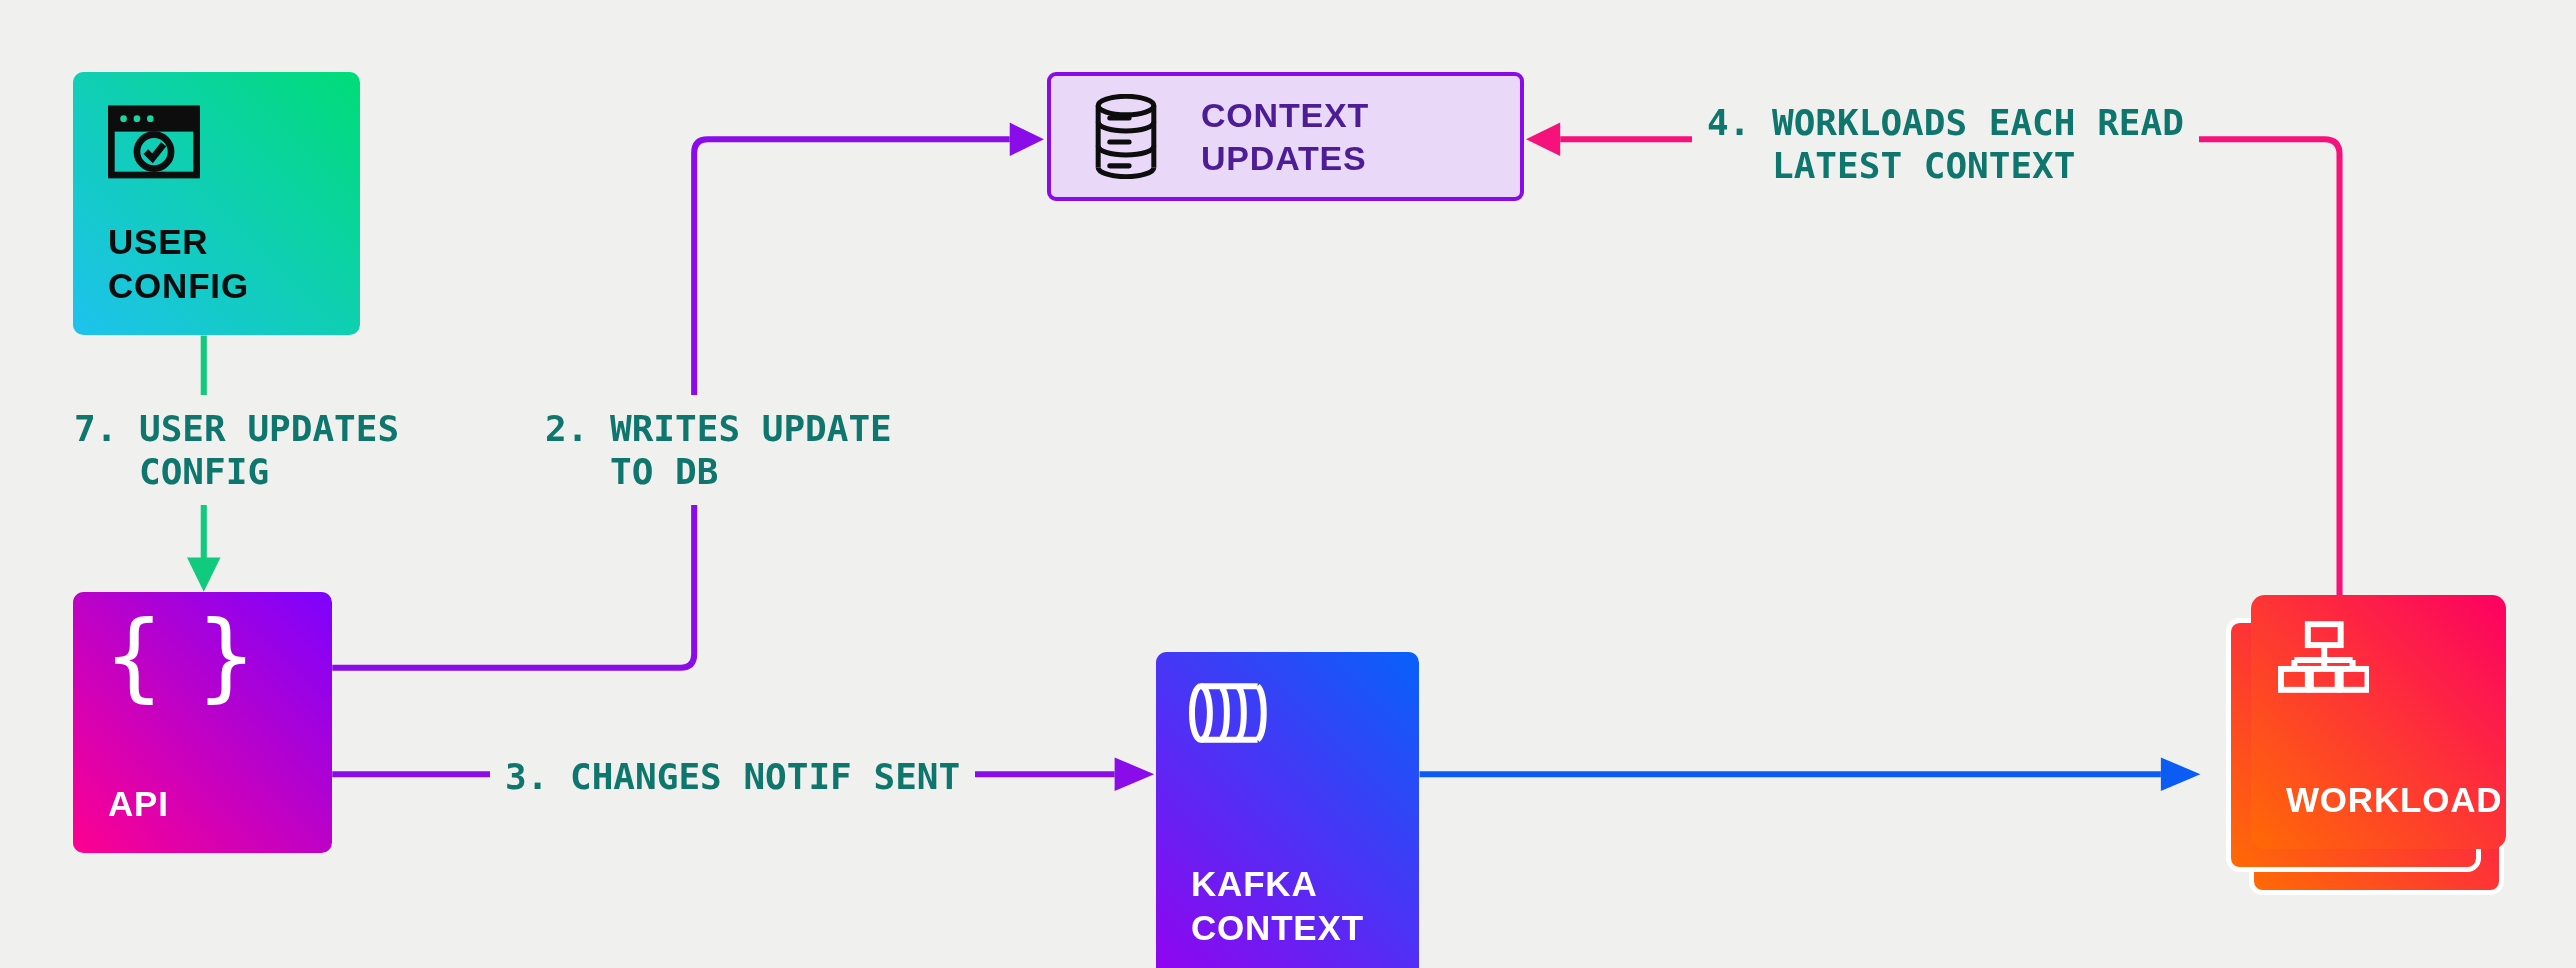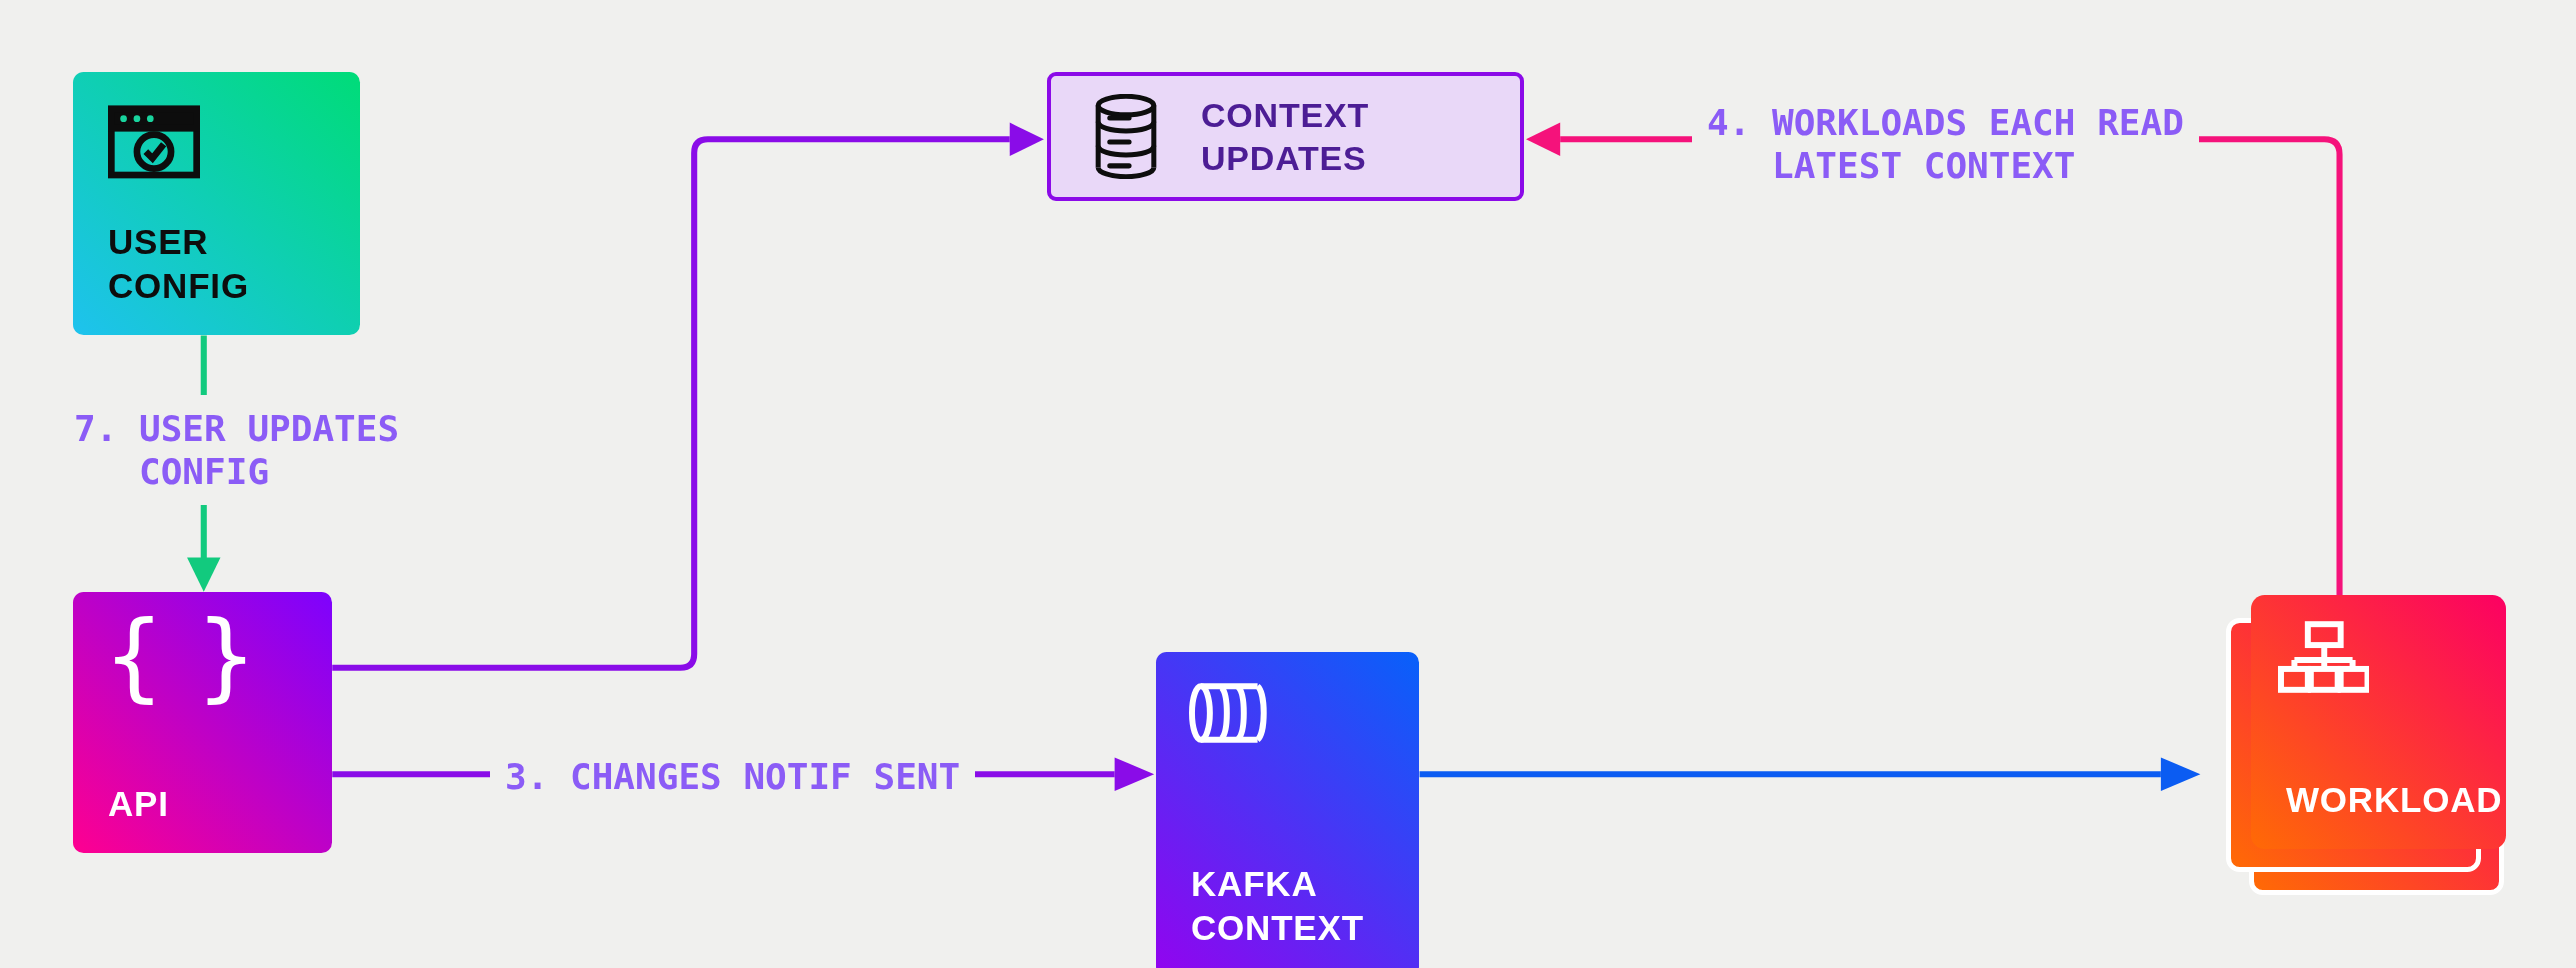--- a/index.html
+++ b/index.html
@@ -44,21 +44,21 @@
   }
   .box-icon{position:absolute;}
   .uc-icon{left:35px;top:33px;}
   .kafka-icon{left:33px;top:31px;}
   .workload-icon{left:27px;top:26px;}
   .note{
     position:absolute;z-index:2;
     background:#f0f0ee;
     padding:12px 15px;
     font-family:"DejaVu Sans Mono",monospace;
-    font-weight:700;font-size:36px;line-height:43px;color:#8b5cf6;
+    font-weight:700;font-size:36px;line-height:43px;color:#0f766e;
     white-space:nowrap;
   }
   .note-step1{left:59px;top:395px;}
   .note-step2{left:530px;top:395px;}
   .note-step3{left:490px;top:743px;}
   .note-step4{left:1692px;top:89px;}
   .note-line2{margin-left:3ch;}
 </style>
 </head>
 <body>
@@ -84,20 +84,24 @@
     </g>
     <g>
       <path d="M3077,783 V203 Q3077,183 3057,183 H2052" stroke="#f5127b"></path>
       <polygon points="2052,161 2052,205 2007,183" fill="#f5127b"></polygon>
     </g>
   </svg>
 
   <div class="note note-step1">
     <div>7. USER UPDATES</div>
     <div class="note-line2">CONFIG</div>
+  </div>
+  <div class="note note-step2">
+    <div>2. WRITES UPDATE</div>
+    <div class="note-line2">TO DB</div>
   </div>
   <div class="note note-step3">
     <div>3. CHANGES NOTIF SENT</div>
   </div>
   <div class="note note-step4">
     <div>4. WORKLOADS EACH READ</div>
     <div class="note-line2">LATEST CONTEXT</div>
   </div>
 
   <div class="node node-user-config" style="background: linear-gradient(45deg, rgb(30, 194, 238), rgb(0, 220, 120)); padding-left: 28px;">

